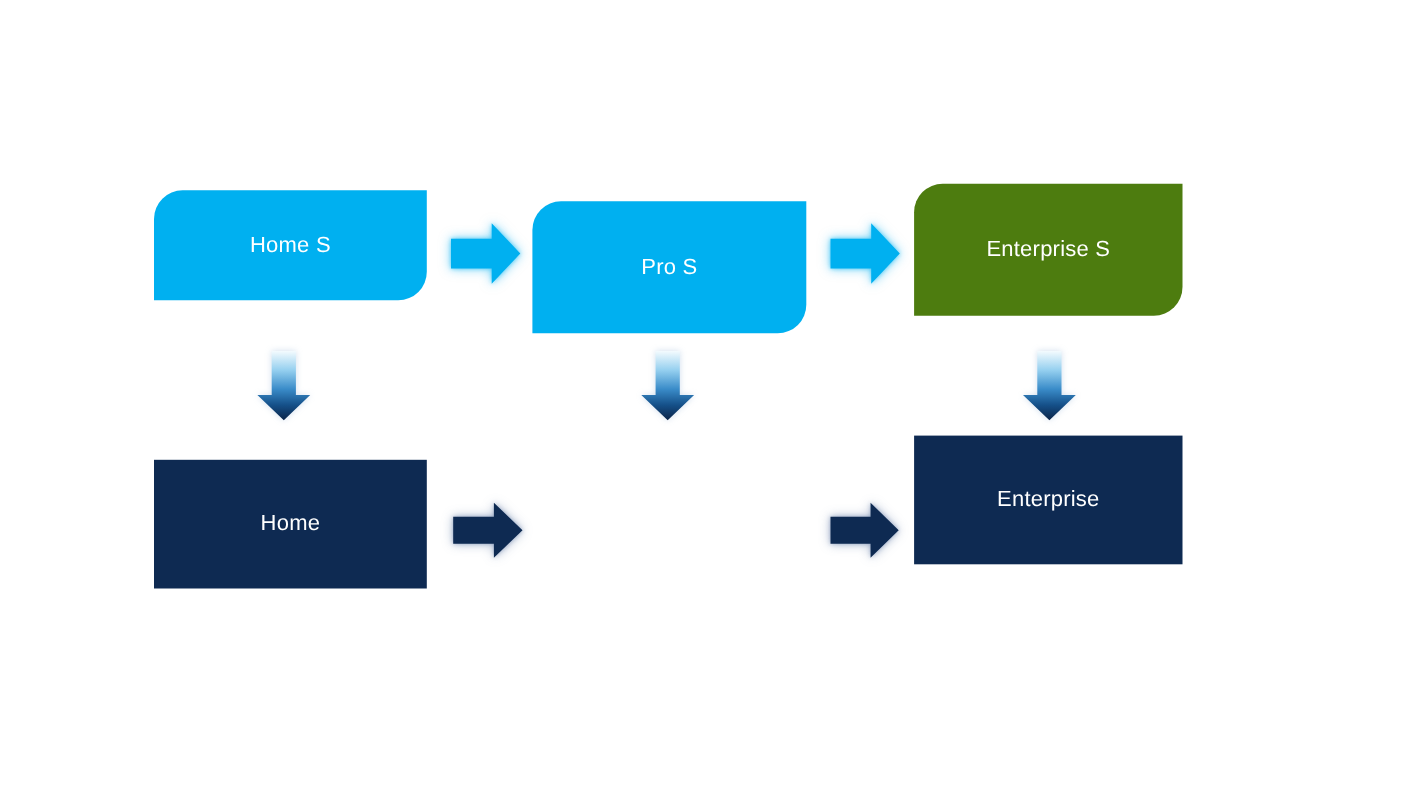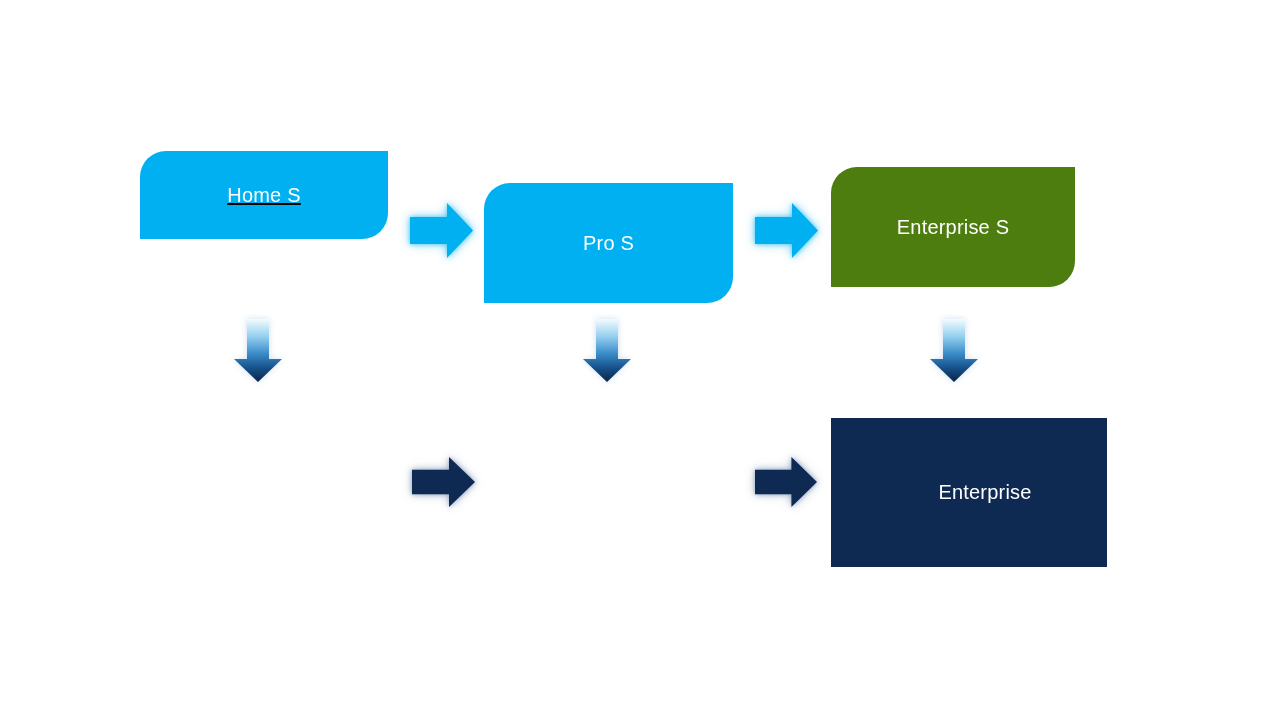--- a/index.html
+++ b/index.html
@@ -24,27 +24,27 @@
     white-space: nowrap;
   }
   .node-rounded { border-radius: 26px 0 26px 0; }
   .arrow { position: absolute; line-height: 0; }
   .arrow svg { display: block; overflow: visible; }
   .glow-light { filter: drop-shadow(0 0 2px rgba(0,176,240,.55)) drop-shadow(0 0 5px rgba(0,176,240,.5)); }
   .glow-dark  { filter: drop-shadow(0 0 2px rgba(70,100,150,.45)) drop-shadow(0 0 5px rgba(70,100,150,.4)); }
   .glow-soft  { filter: drop-shadow(0 0 3px rgba(100,145,195,.3)); }
 
   
-  #node-top-1 { left: 140px; top: 151px; width: 248px; height: 88px; text-decoration: underline; }
+  #node-top-1 { left: 140px; top: 173px; width: 248px; height: 100px; }
   #node-top-2 { left: 484px; top: 167px; width: 249px; height: 120px; margin-top: 16px; }
   #node-top-3 { left: 831px; top: 167px; width: 244px; height: 120px; }
   
   #node-bot-1 { left: 140px; top: 418px; width: 248px; height: 117px; }
   #node-bot-2 { left: 484px; top: 418px; width: 249px; height: 117px; }
-  #node-bot-3 { left: 831px; top: 418px; width: 244px; height: 149px; padding-left: 32px; }
+  #node-bot-3 { left: 831px; top: 396px; width: 244px; height: 117px; }
   
   #arrow-top-1 { left: 410px; top: 203px; }
   #arrow-top-2 { left: 755px; top: 203px; }
   #arrow-bot-1 { left: 412px; top: 457px; }
   #arrow-bot-2 { left: 755px; top: 457px; }
   
   #arrow-down-1 { left: 234px; top: 319px; }
   #arrow-down-2 { left: 583px; top: 319px; }
   #arrow-down-3 { left: 930px; top: 319px; }
 </style>
@@ -95,20 +95,23 @@
     <svg width="48" height="63" viewBox="0 0 48 63">
       <path d="M13 0 H35 V40 H48 L24 63 L0 40 H13 Z" fill="url(#downGrad)"></path>
     </svg>
   </div>
   <div class="arrow glow-soft" id="arrow-down-3">
     <svg width="48" height="63" viewBox="0 0 48 63">
       <path d="M13 0 H35 V40 H48 L24 63 L0 40 H13 Z" fill="url(#downGrad)"></path>
     </svg>
   </div>
 
+  <div class="node" id="node-bot-1" style="background-color: rgb(14, 42, 82);">
+    <span class="label" style="color: rgb(255, 255, 255);">Home</span>
+  </div>
   <div class="node" id="node-bot-3" style="background-color: rgb(14, 42, 82);">
     <span class="label" style="color: rgb(255, 255, 255);">Enterprise</span>
   </div>
 
   <div class="arrow glow-dark" id="arrow-bot-1">
     <svg width="63" height="50" viewBox="0 0 63 55" preserveAspectRatio="none">
       <path d="M0 14 H37 V0 L63 27.5 L37 55 V41 H0 Z" style="fill: rgb(14, 42, 82);"></path>
     </svg>
   </div>
   <div class="arrow glow-dark" id="arrow-bot-2">

